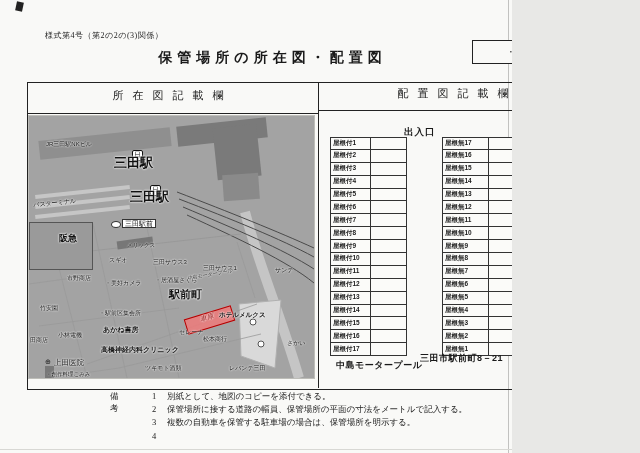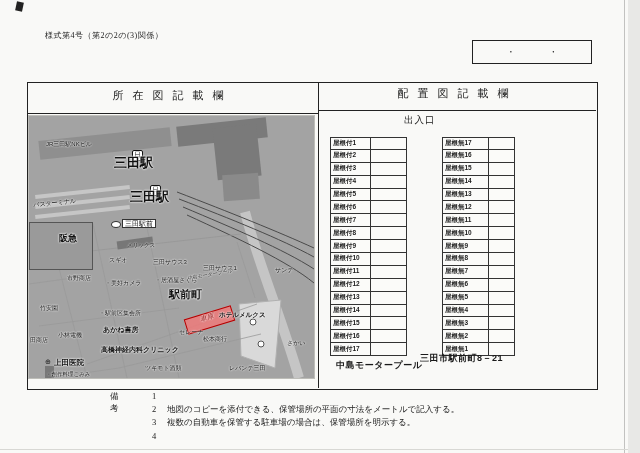--- a/index.html
+++ b/index.html
@@ -1,17 +1,17 @@
 <!DOCTYPE html>
 <html><head>
 <meta charset="utf-8">
 <title>保管場所の所在図・配置図</title>
 <style>
   html,body{margin:0;padding:0;background:#e8e8e6;}
-  .page{position:relative;width:628px;height:453px;background:#f9f9f7;overflow:hidden;
+  .page{position:relative;width:512px;height:453px;background:#f9f9f7;overflow:hidden;
         font-family:"Liberation Serif",serif;color:#1a1a1a;}
   .abs{position:absolute;}
   .scan-tick{left:16px;top:2px;width:7px;height:9px;background:#222;transform:rotate(12deg);}
   .scan-edge-r{right:3px;top:0;width:1px;height:100%;background:#c2c2c0;}
   .scan-edge-b{left:0;bottom:3px;width:100%;height:1px;background:#d8d8d4;}
 
   .form-number{left:45px;top:30px;font-size:8px;letter-spacing:.5px;}
   .title{left:0;top:49px;width:545px;text-align:center;font-size:14px;font-weight:600;letter-spacing:5px;}
   .retention{left:472px;top:40px;width:118px;height:22px;border:1.5px solid #222;display:flex;background:#f9f9f7;}
   .retention .lab{width:52px;border-right:1.2px solid #222;font-size:8px;display:flex;align-items:center;justify-content:center;letter-spacing:1px;}
@@ -42,21 +42,21 @@
   .map-label{position:absolute;white-space:nowrap;font-family:"Liberation Sans",sans-serif;color:#111;
              text-shadow:0 0 2px #fff,0 0 2px #fff;line-height:1.05;transform-origin:left top;}
   .map-label.boxed{border:1px solid #333;background:#fff;padding:0 2px;text-shadow:none;}
   .map-label.hand{font-style:italic;color:#333;}
   .st-icon{position:absolute;width:9px;height:9px;background:#fff;border:1px solid #111;border-radius:2px;
            font-size:7px;line-height:8px;text-align:center;font-family:"Liberation Sans",sans-serif;text-shadow:none;}
   .bus-icon{position:absolute;width:8px;height:5px;border:1px solid #333;border-radius:50%;background:#fff;}
   .hosp-icon{position:absolute;font-size:7px;font-family:"Liberation Sans",sans-serif;}
 
   
-  .entrance{left:404px;top:114px;font-family:"Liberation Sans",sans-serif;font-weight:normal;font-size:9.5px;letter-spacing:1px;}
+  .entrance{left:404px;top:126px;font-family:"Liberation Sans",sans-serif;font-weight:bold;font-size:9.5px;letter-spacing:1px;}
   .ptable{display:flex;flex-direction:column;}
   .pt-covered{left:330px;top:137px;width:77px;}
   .pt-uncovered{left:442px;top:137px;width:73px;}
   .prow{display:flex;height:12.9px;box-sizing:border-box;border:1px solid #333;border-top:none;background:#fbfbf9;}
   .ptable .prow:first-child{border-top:1px solid #333;}
   .plabel{width:40px;border-right:1px solid #333;font-family:"Liberation Sans",sans-serif;
           font-weight:bold;font-size:6.5px;display:flex;align-items:center;padding-left:2px;box-sizing:border-box;}
   .pt-uncovered .plabel{width:46px;}
   .pval{flex:1;}
   .facility{font-family:"Liberation Sans",sans-serif;font-weight:bold;font-size:9px;letter-spacing:.5px;}
@@ -74,20 +74,21 @@
 </head>
 <body>
 
 <div class="page">
 
   <div class="abs scan-tick"></div>
   <div class="abs scan-edge-r"></div>
   <div class="abs scan-edge-b"></div>
 
   <div class="abs form-number">様式第4号（第2の2の(3)関係）</div>
+  <div class="abs title">保管場所の所在図・配置図</div>
 
   <div class="abs retention">
     <div class="val">
       <span>・</span>
       <span>・</span>
     </div>
   </div>
 
   <div class="abs main-box"></div>
   <div class="abs col-divider"></div>
@@ -149,21 +150,21 @@
         <div class="map-label" style="left: 246px; top: 151px; font-size: 6px;">サンテ</div>
         <div class="map-label" style="left: 140px; top: 173px; font-size: 11px; font-weight: bold;">駅前町</div>
         <div class="map-label" style="left: 38px; top: 159px; font-size: 6px;">市野商店</div>
         <div class="map-label" style="left: 76px; top: 164px; font-size: 6px;">・美好カメラ</div>
         <div class="map-label" style="left: 11px; top: 189px; font-size: 6px;">竹安園</div>
         <div class="map-label" style="left: 70px; top: 194px; font-size: 6px;">・駅前区集会所</div>
         <div class="map-label" style="left: 74px; top: 210px; font-size: 7px; font-weight: bold;">あかね書房</div>
         <div class="map-label" style="left: 29px; top: 216px; font-size: 6px;">小林電機</div>
         <div class="map-label" style="left: 1px; top: 221px; font-size: 6px;">田商店</div>
         <div class="map-label" style="left: 72px; top: 230px; font-size: 7px; font-weight: bold;">高橋神経内科クリニック</div>
-        <div class="map-label" style="left: 25px; top: 243px; font-size: 7.5px; font-weight: bold;">上田医院</div>
+        <div class="map-label" style="left: 25px; top: 243px; font-size: 7.5px; font-weight: normal;">上田医院</div>
         <div class="map-label" style="left: 17px; top: 256px; font-size: 5.5px;">・創作料理こみみ</div>
         <div class="map-label" style="left: 116px; top: 249px; font-size: 6px;">ツキモト酒類</div>
         <div class="map-label" style="left: 150px; top: 213px; font-size: 6px;">セレーナ</div>
         <div class="map-label" style="left: 174px; top: 220px; font-size: 6px;">松本商行</div>
         <div class="map-label" style="left: 190px; top: 196px; font-size: 6.5px; font-weight: bold;">ホテルメルクス</div>
         <div class="map-label" style="left: 200px; top: 249px; font-size: 6px;">レバンテ三田</div>
         <div class="map-label" style="left: 258px; top: 224px; font-size: 6px;">さかい</div>
         <div class="map-label" style="left: 30px; top: 118px; font-size: 9px; font-weight: bold;">阪急</div>
         <div class="map-label hand" style="left: 158px; top: 160px; font-size: 5px; transform: rotate(-10deg);">中島モータープール</div>
         <div class="map-label hand" style="left: 170px; top: 200px; font-size: 7px; transform: rotate(-17deg); color: rgb(153, 17, 17);">車庫</div>
@@ -312,24 +313,25 @@
       </div>
     </div>
   <div class="abs facility fac-name">中島モータープール</div>
   <div class="abs facility fac-addr">三田市駅前町8－21</div>
 
   <div class="abs notes">
     <span class="notes-label">備　考</span>
     <div class="note-items" id="noteItems">
         <div class="note-item">
           <span class="note-num">1</span>
+          <span class="note-text">別紙として、地図のコピーを添付できる。</span>
         </div>
         <div class="note-item">
           <span class="note-num">2</span>
-          <span class="note-text">地図のコピーを添付できる、保管場所の平面の寸法をメートルで記入する。</span>
+          <span class="note-text">保管場所に接する道路の幅員、保管場所の平面の寸法をメートルで記入する。</span>
         </div>
         <div class="note-item">
           <span class="note-num">3</span>
           <span class="note-text">複数の自動車を保管する駐車場の場合は、保管場所を明示する。</span>
         </div>
         <div class="note-item">
           <span class="note-num">4</span>
         </div>
       </div>
   </div>

